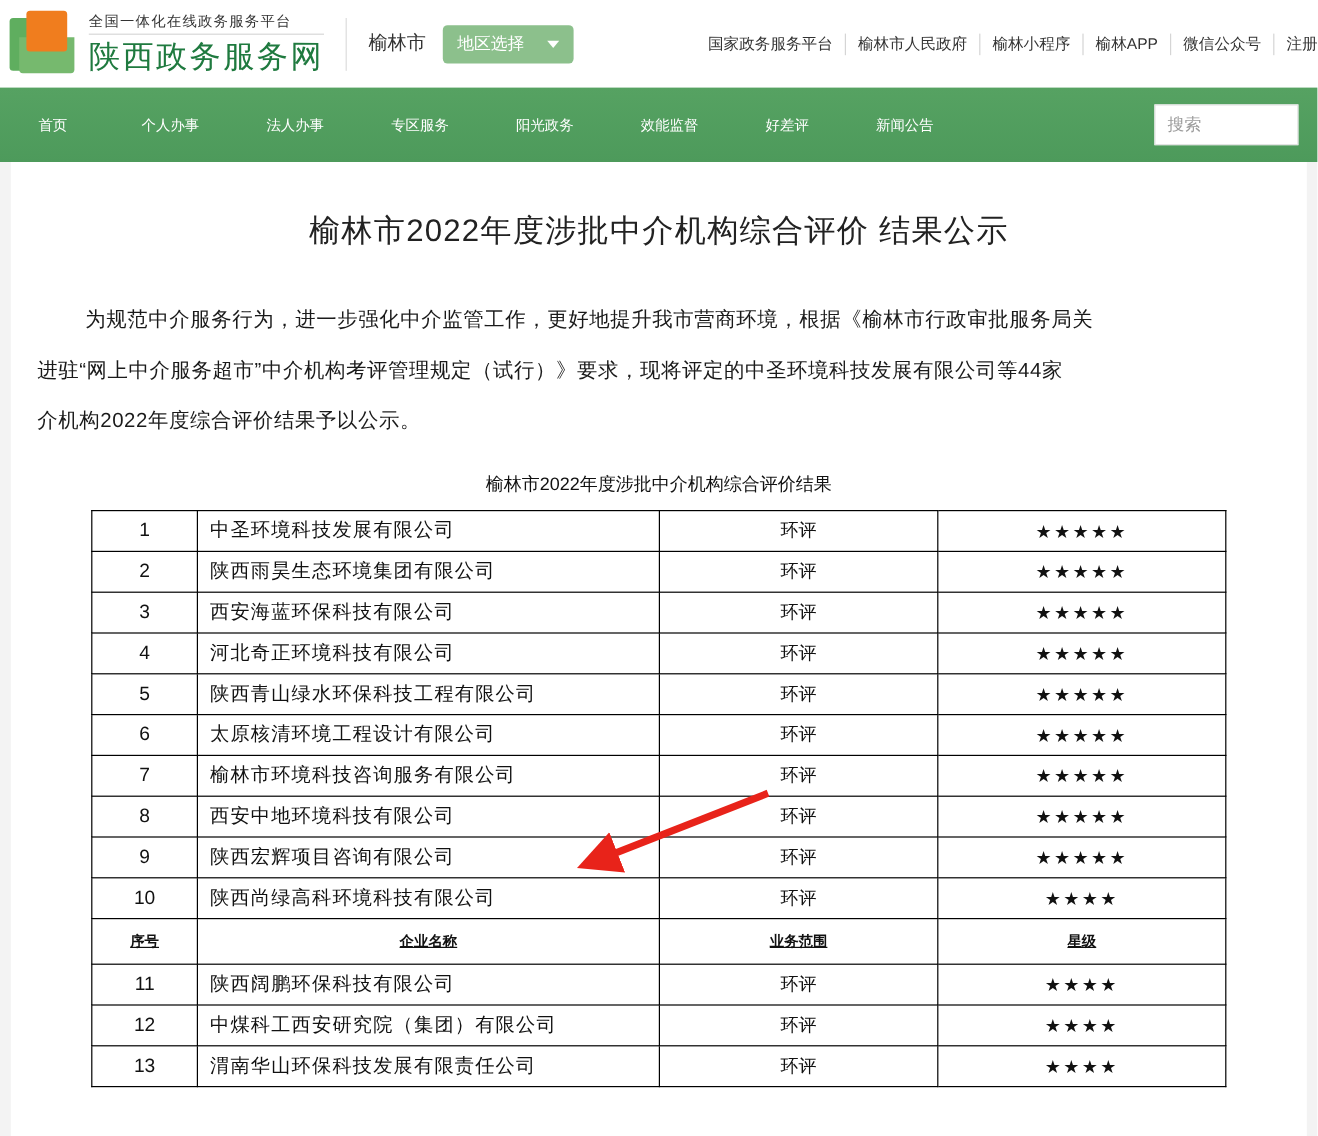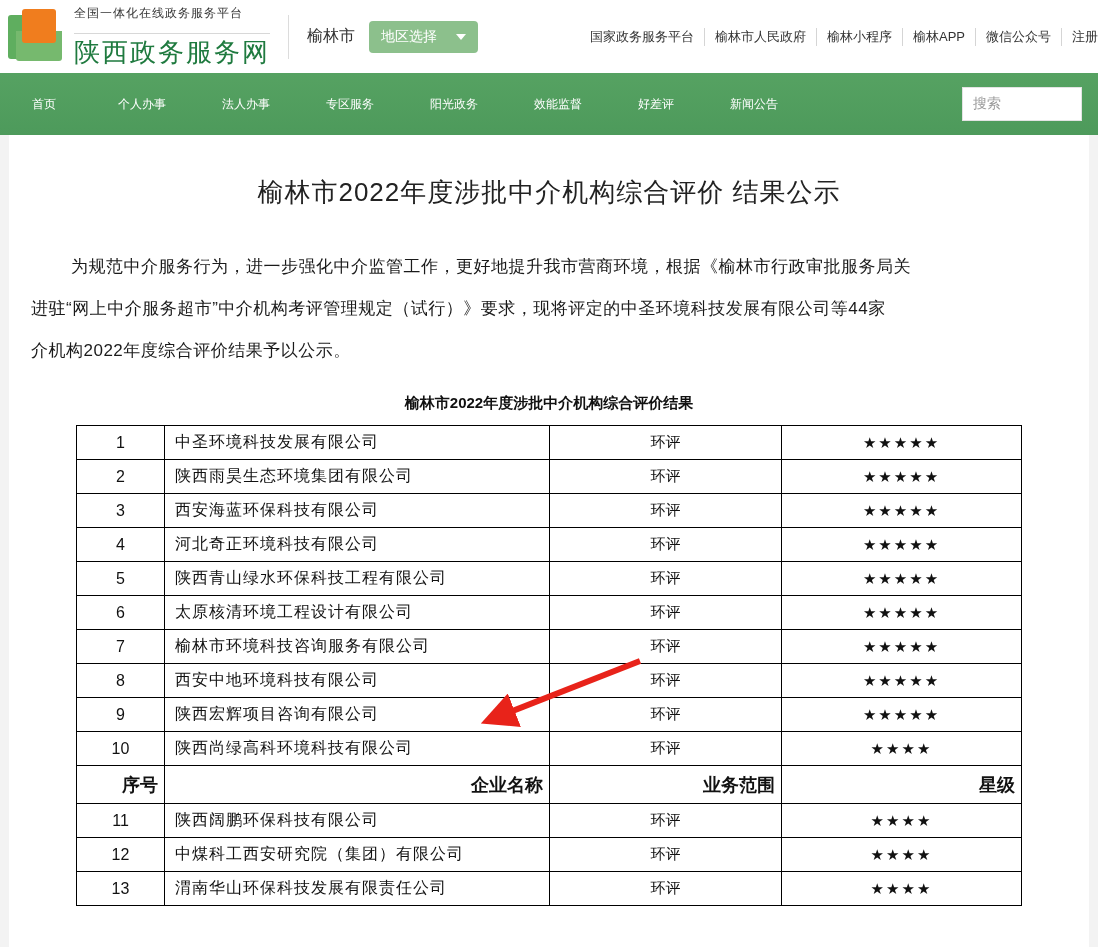--- a/index.html
+++ b/index.html
@@ -48,21 +48,21 @@
     width: 46px; height: 30px;
     background: #76b96e;
     border-radius: 0 0 3px 3px;
   }
   .logo-text { line-height: 1.1; }
   .logo-sub {
     font-size: 12px;
     color: #333;
     letter-spacing: 1px;
     border-bottom: 1px solid #d8d8d8;
-    padding-bottom: 13px;
+    padding-bottom: 3px;
     margin-bottom: 4px;
   }
   .logo-main {
     font-size: 26px;
     font-weight: normal;
     color: #1f7a3f;
     letter-spacing: 2px;
   }
   .vdiv {
     width: 1px; height: 44px;
@@ -176,45 +176,45 @@
     letter-spacing: 0.5px;
     white-space: nowrap;
     overflow: hidden;
   }
   .doc-body .indent { display: inline-block; width: 40px; }
   .tbl-caption {
     text-align: center;
     font-size: 15px;
     color: #111;
     margin: 22px 0 12px 0;
-    font-weight: bold;
   }
   table.rank {
     border-collapse: collapse;
     width: 945px;
     margin: 0 auto;
     table-layout: fixed;
   }
   table.rank td, table.rank th {
     border: 1px solid #000000;
     height: 34px;
     font-size: 16px;
     color: #111;
     padding: 0 6px;
     font-weight: normal;
   }
   table.rank col.c1 { width: 88px; }
   table.rank col.c2 { width: 385px; }
   table.rank col.c3 { width: 232px; }
   table.rank col.c4 { width: 240px; }
   table.rank .hdr td {
-    text-align: right;
+    text-align: center;
     font-weight: bold;
-    font-size: 18px;
+    font-size: 12px;
     height: 38px;
+    text-decoration: underline;
   }
   table.rank td.idx { text-align: center; }
   table.rank td.name { text-align: left; padding-left: 10px; letter-spacing: 1px; }
   table.rank td.scope { text-align: center; font-size: 15px; }
   table.rank td.stars { text-align: center; font-size: 15px; letter-spacing: 2px; }
 
   
   .arrow-anno {
     position: absolute;
     left: 470px;

